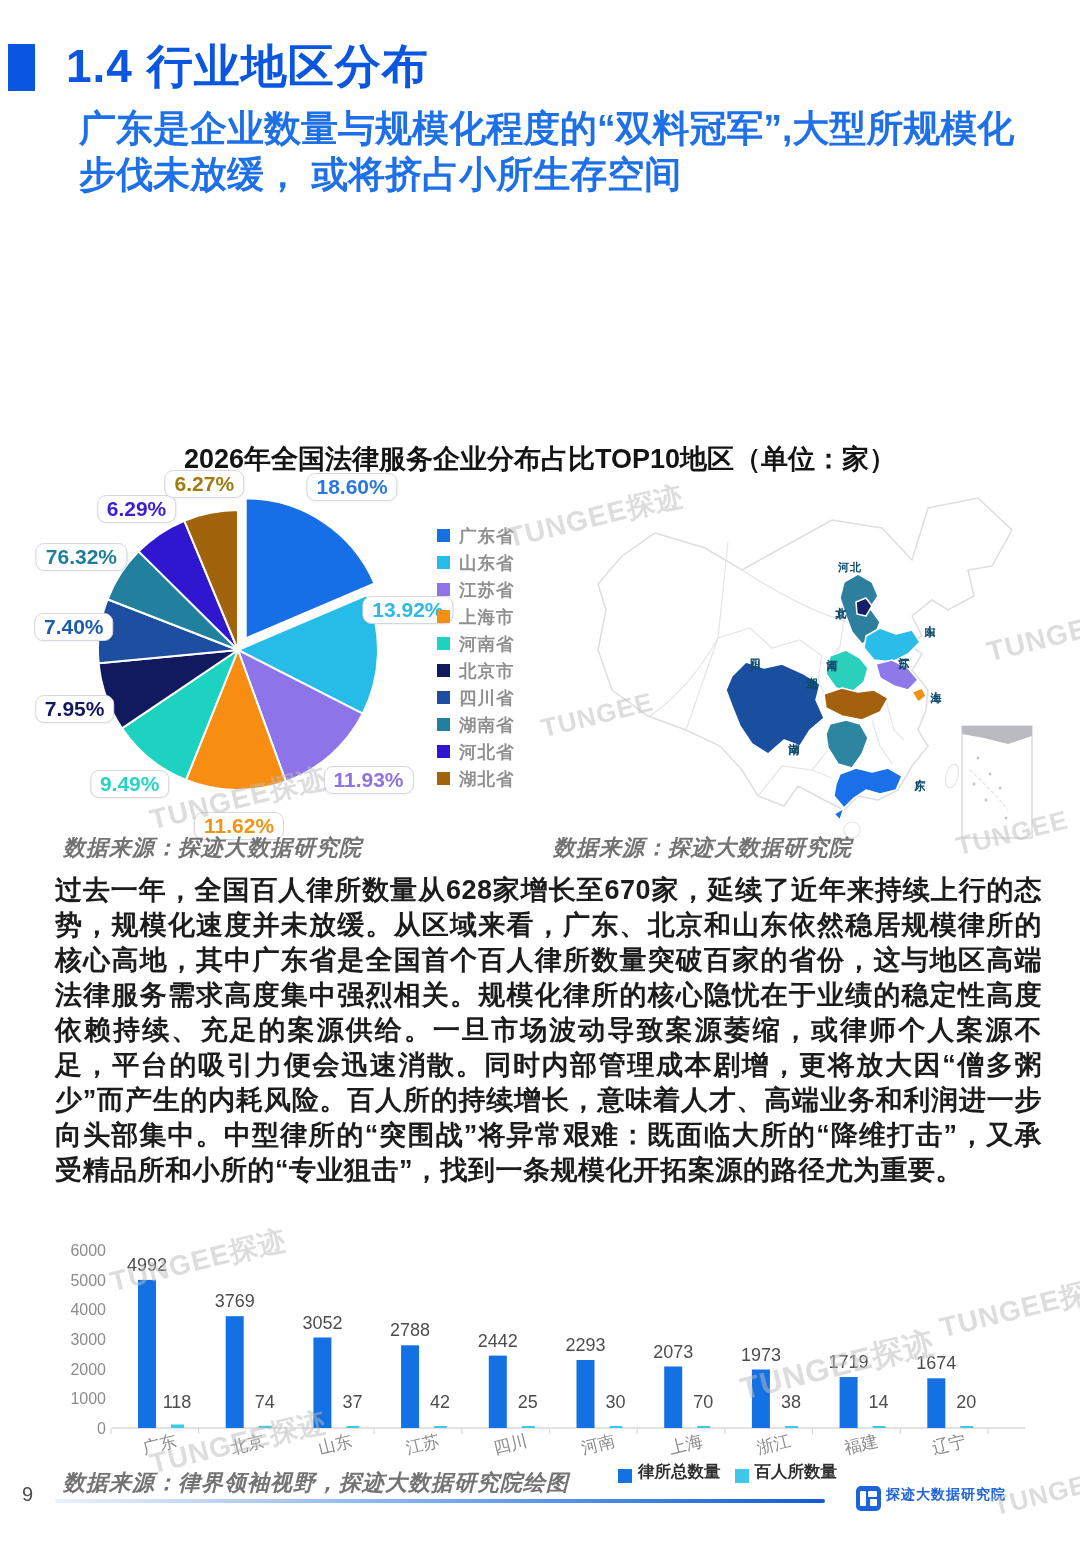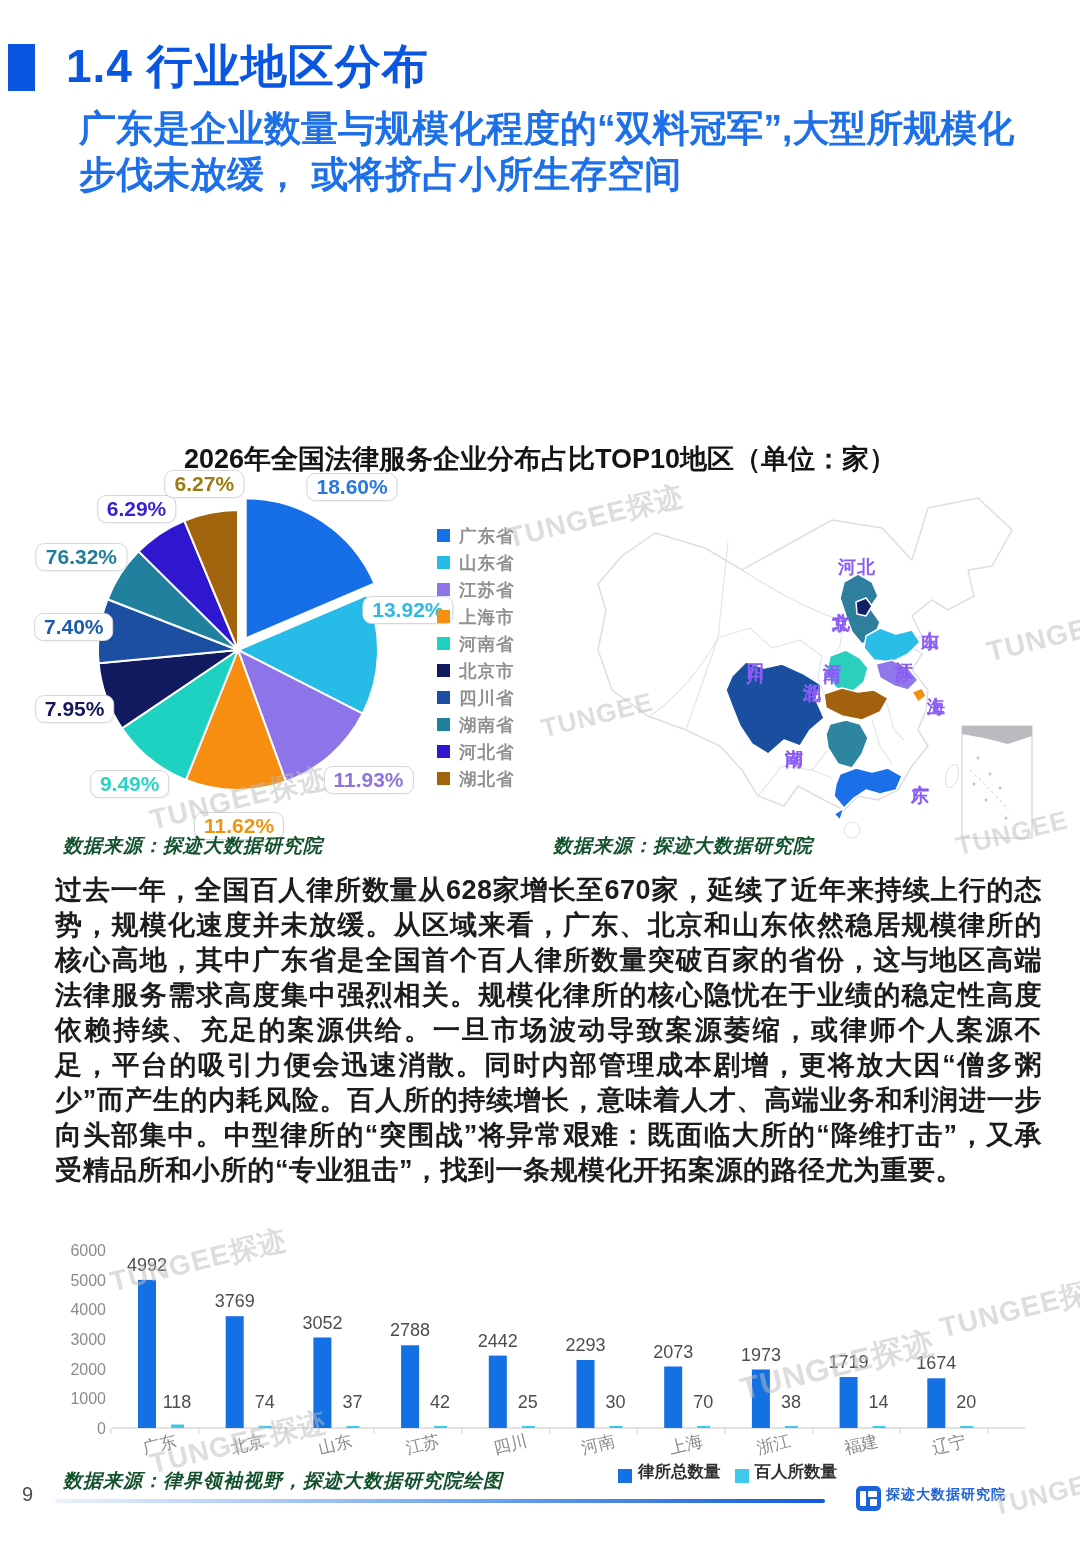--- a/index.html
+++ b/index.html
@@ -14,31 +14,31 @@
   
   .para{left:55px;width:987px;font-size:27px;font-weight:600;color:#1c1c1c;line-height:35px;
         text-align:justify;letter-spacing:.5px;}
   .p1{top:227px;}
   .p2{top:873px;}
   
   .sec-title{left:60px;width:960px;text-align:center;font-size:27px;font-weight:800;color:#141414;}
   .pie-title{top:441px;}
   .bar-title{top:1229px;}
   
-  .caption{font-size:19px;font-style:italic;color:#14532d;font-weight:600;letter-spacing:1px;}
+  .caption{font-size:22px;font-style:italic;color:#737373;font-weight:600;letter-spacing:1px;}
   
   .pct-label{position:absolute;transform:translate(-50%,-50%);background:#fff;
              border:1.5px solid #d4d7de;border-radius:9px;padding:1px 9px;
              font-size:21px;font-weight:700;white-space:nowrap;box-shadow:0 1px 2px rgba(0,0,0,.05);}
   
   .pl-row{display:flex;align-items:center;height:27px;}
   .pl-swatch{width:13px;height:13px;margin-right:9px;flex:none;}
   .pl-text{font-size:17.5px;color:#909090;font-weight:600;letter-spacing:1px;}
   
-  .map-label{position:absolute;color:#8b5cf6;font-size:18px;font-weight:600;line-height:15px;
+  .map-label{position:absolute;color:#0c4a6e;font-size:11px;font-weight:600;line-height:15px;
              letter-spacing:1px;}
   .map-label.vert{writing-mode:vertical-rl;text-orientation:upright;}
   
   .bar-legend{left:618px;top:1461px;display:flex;gap:14px;align-items:center;}
   .bl-item{display:flex;align-items:flex-end;gap:6px;}
   .bl-swatch{width:14px;height:14px;}
   .bl-text{font-size:16.5px;color:#2e2e2e;font-weight:600;}
   
   .page-num{left:22px;top:1483px;font-size:20px;color:#4d4d4d;}
   .foot-line{left:55px;top:1499px;width:770px;height:4px;border-radius:2px;

